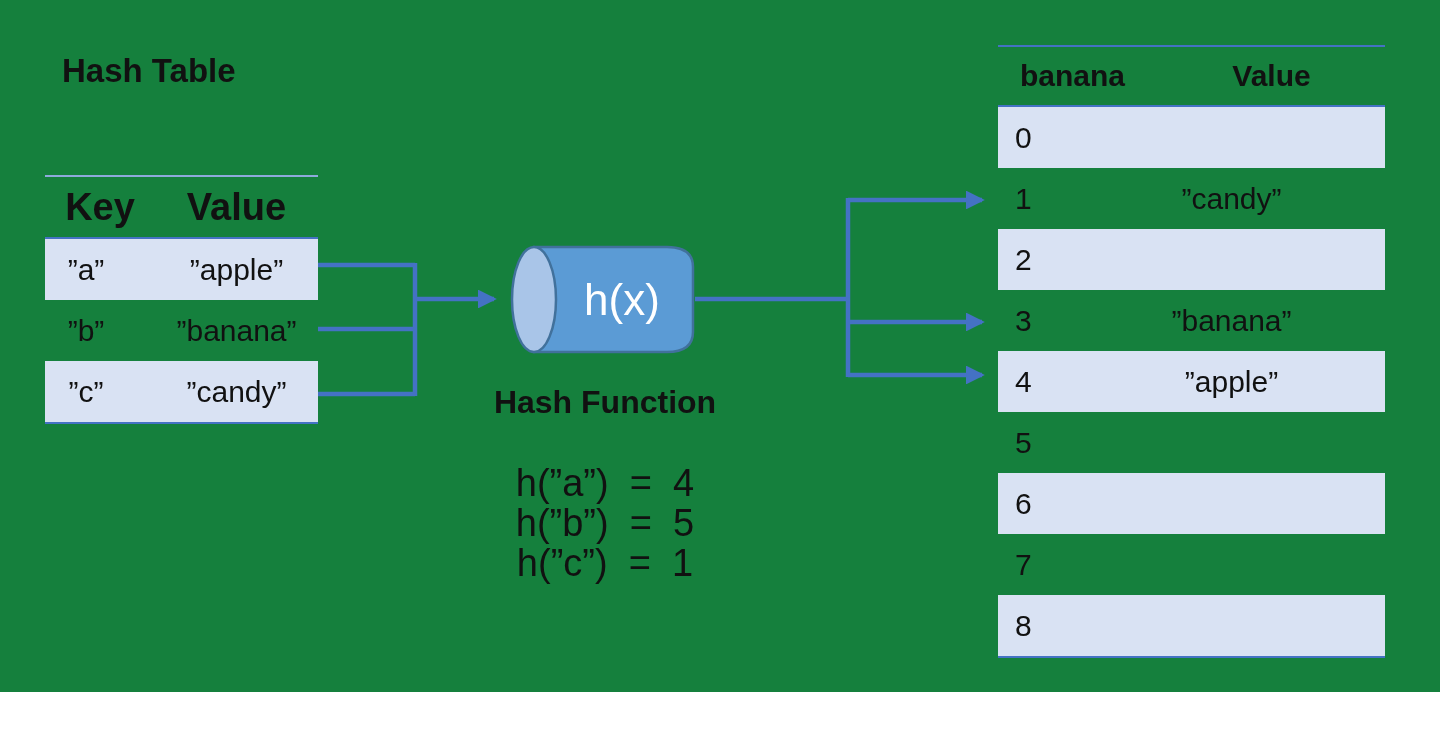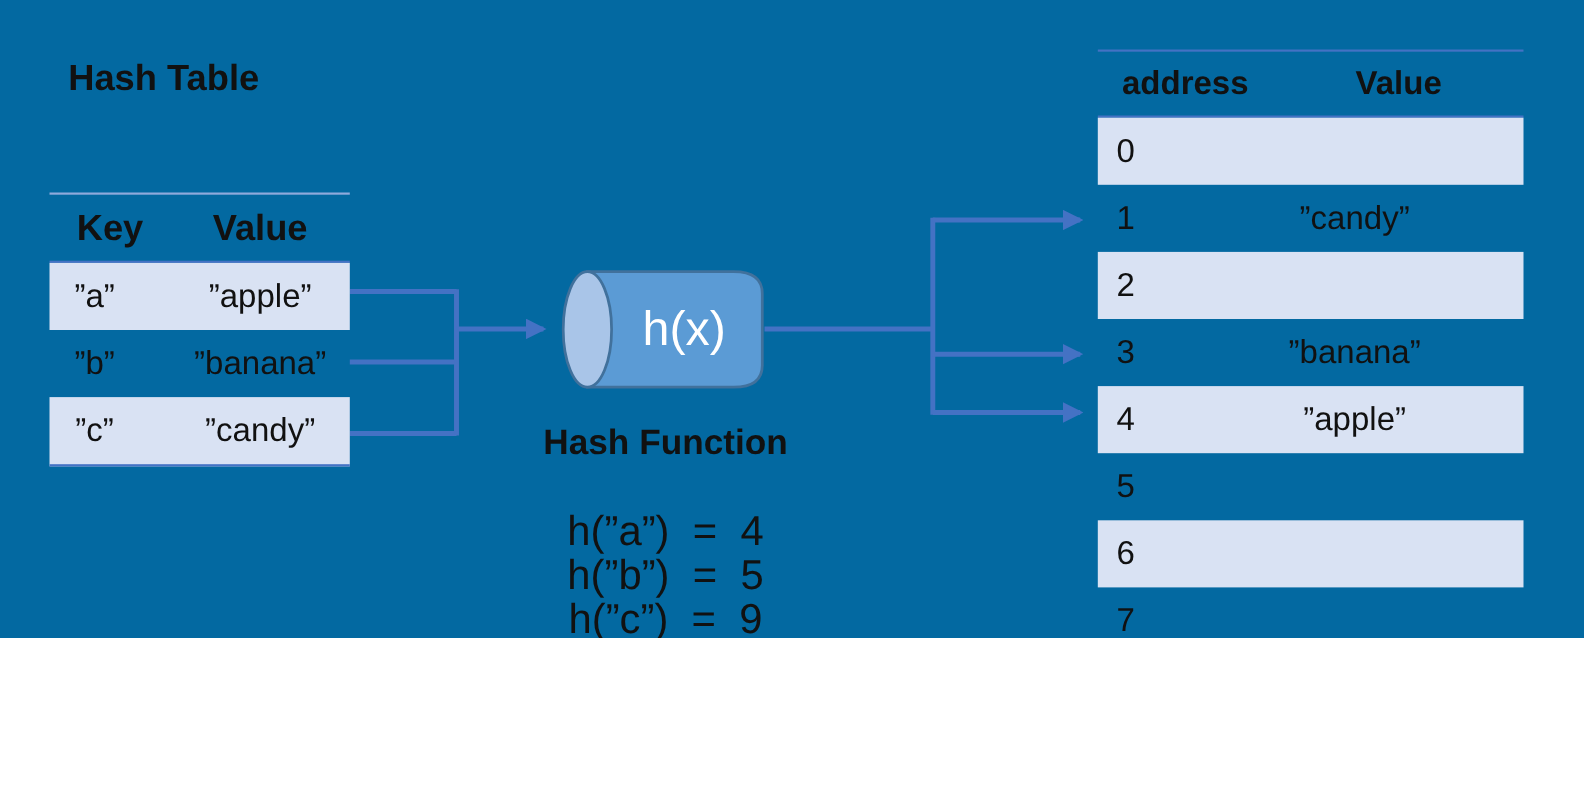--- a/index.html
+++ b/index.html
@@ -5,22 +5,22 @@
   html, body {
     margin: 0;
     padding: 0;
     background: #ffffff;
     font-family: "Liberation Sans", "DejaVu Sans", sans-serif;
     color: var(--ink, #111);
   }
   .canvas {
     position: relative;
     width: 1440px;
-    height: 580px;
-    background: #0369a1;
+    height: 692px;
+    background: #15803d;
     overflow: hidden;
   }
   .abs { position: absolute; }
 
   
   svg.layer {
     position: absolute;
     left: 0; top: 0;
     width: 1440px; height: 730px;
   }
@@ -69,21 +69,21 @@
   .left-table {
     left: 45px; top: 175px; width: 273px;
     border-top: 2px solid var(--table-line-light, #8FAADC);
   }
   .lt-header {
     display: grid;
     grid-template-columns: 110px 1fr;
     height: 60px;
     border-bottom: 2px solid var(--accent, #4472C4);
     font-weight: 700;
-    font-size: 33px;
+    font-size: 38px;
     text-align: center;
   }
   .lt-row {
     display: grid;
     grid-template-columns: 110px 1fr;
     height: 61px;
     font-size: 30px;
   }
   .lt-row.band { background: var(--row-band, #D9E2F3); }
   .lt-row:last-child { border-bottom: 2.5px solid var(--accent, #4472C4); }
@@ -167,26 +167,26 @@
       <div class="cell kcell">”c”</div>
       <div class="cell">”candy”</div>
     </div>
   </div>
 
   <div class="abs hf-caption">Hash Function</div>
   <div class="abs hx-label">h(x)</div>
   <div class="abs formulas">
     <div class="formula">h(”a”)  =  4</div>
     <div class="formula">h(”b”)  =  5</div>
-    <div class="formula">h(”c”)  =  9</div>
+    <div class="formula">h(”c”)  =  1</div>
   </div>
 
   <div class="abs right-table">
     <div class="rt-header">
-      <div class="cell acell">address</div>
+      <div class="cell acell">banana</div>
       <div class="cell vcell">Value</div>
     </div>
 
     <div class="rt-row band">
       <div class="cell acell">0</div>
       <div class="cell vcell"></div>
     </div>
     <div class="rt-row">
       <div class="cell acell">1</div>
       <div class="cell vcell">”candy”</div>

